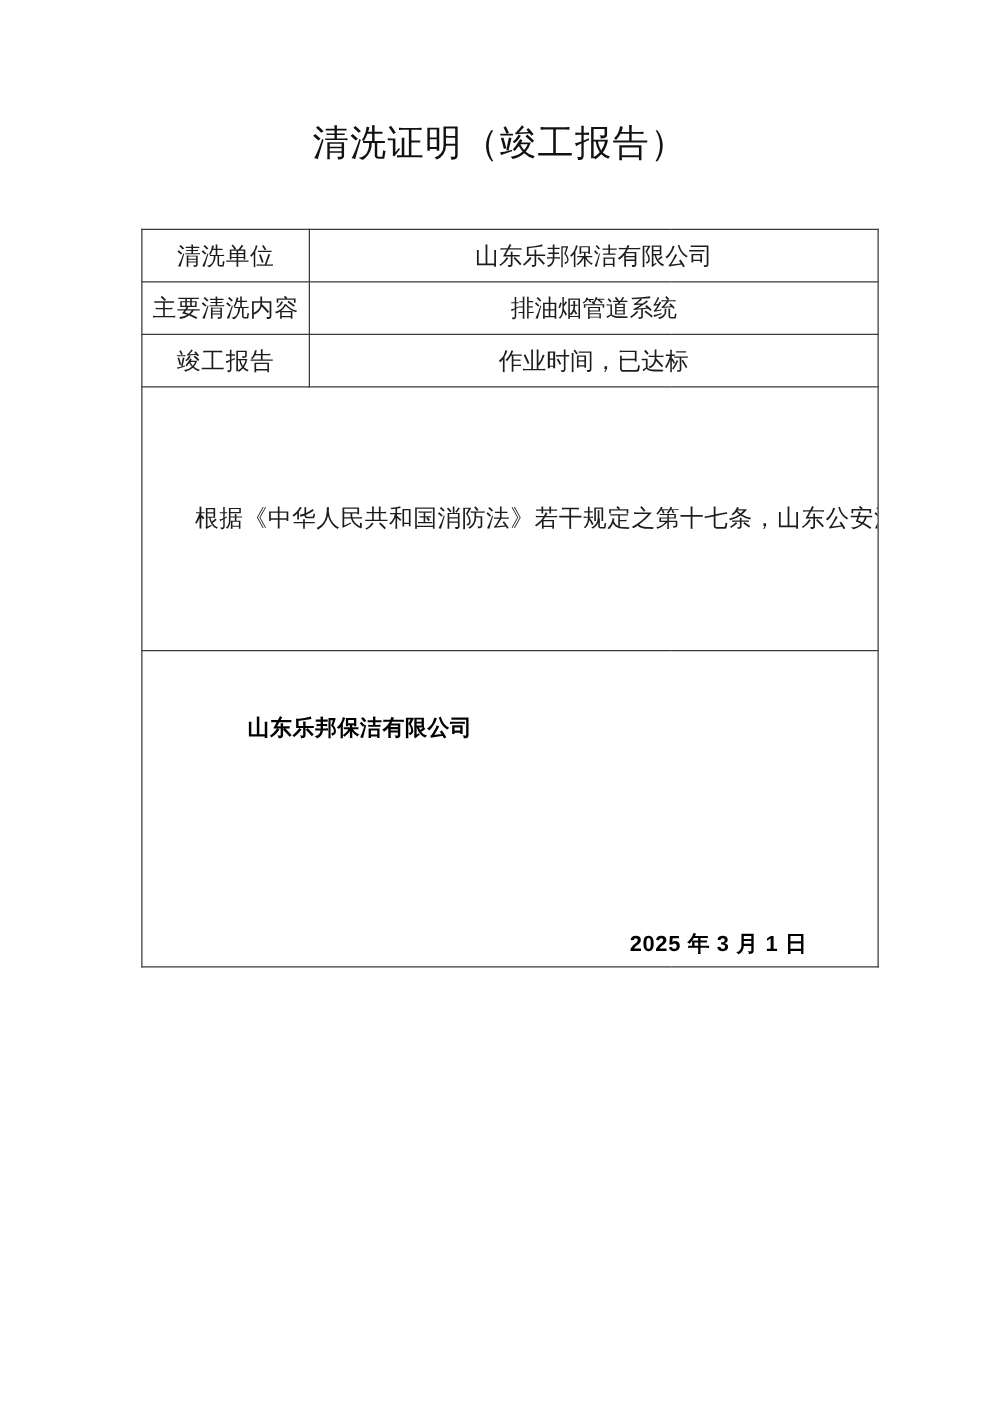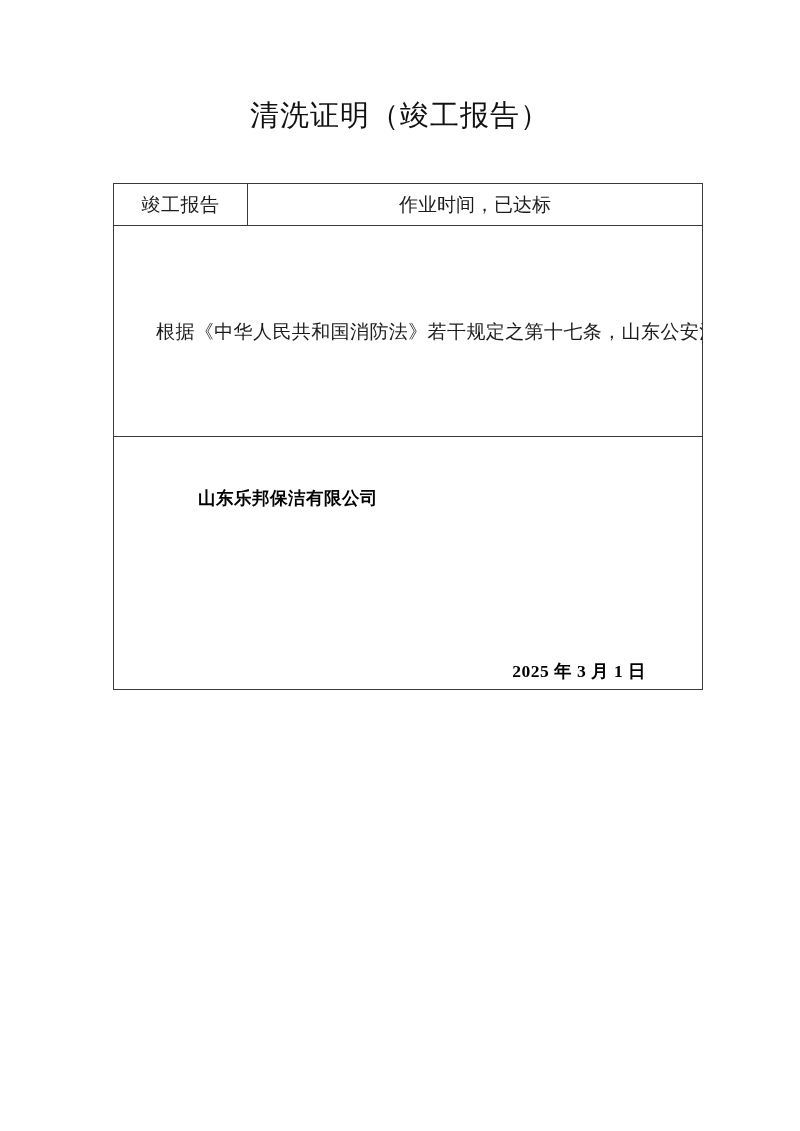--- a/index.html
+++ b/index.html
@@ -2,21 +2,21 @@
 <html><head>
 <meta charset="utf-8">
 <style>
   * { margin: 0; padding: 0; box-sizing: border-box; }
   html, body { background: #ffffff; }
   .page {
     position: relative;
     width: 800px;
     height: 1131px;
     background: #ffffff;
-    font-family: Liberation Serif, serif;
+    font-family: Liberation Sans, sans-serif;
     color: #000000;
     overflow: hidden;
   }
   
   .doc-title {
     position: absolute;
     top: 99px;
     left: 0;
     width: 100%;
     text-align: center;
@@ -96,23 +96,31 @@
     <colgroup>
       <col style="width:134px">
       <col style="width:144px">
       <col style="width:145px">
       <col style="width:166px">
     </colgroup>
 
     <tbody>
 
 
+    <tr class="data-row">
+      <td class="lbl">清洗单位</td>
+      <td class="val" colspan="3">山东乐邦保洁有限公司</td>
+    </tr>
 
 
 
+    <tr class="data-row">
+      <td class="lbl">主要清洗内容</td>
+      <td class="val" colspan="3">排油烟管道系统</td>
+    </tr>
 
     <tr class="data-row">
       <td class="lbl">竣工报告</td>
       <td class="val" colspan="3">作业时间，已达标</td>
     </tr>
 
 
     <tr class="notes-row">
       <td class="notes-cell" colspan="4">
         <div class="notes-text">根据《中华人民共和国消防法》若干规定之第十七条，山东公安消防局鲁公消（防）字&lt;1998&gt;3 号&lt;关于加强餐饮场所烟道防火安全管理的通知&gt;和烟道防火管理规定，为切实加强宾馆、饭店等餐饮场所的烟道防火监督检查，特建立烟道清洗档案。以备查验。此报告系在乙方清洗结束后由甲方双方共同确认、评定、签字方有效</div>

